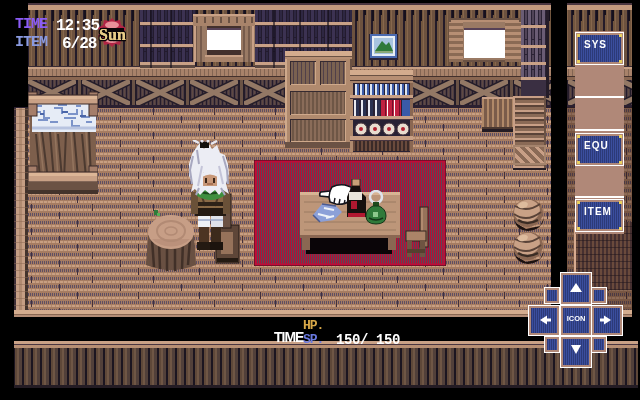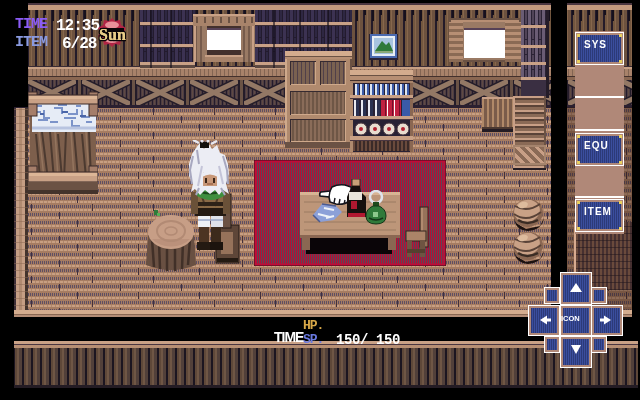--- a/index.html
+++ b/index.html
@@ -473,21 +473,21 @@
     </svg>
   <div class="psq" style="left:545px;top:288px;"></div>
   <div class="psq" style="left:592px;top:288px;"></div>
   <div class="pbtn" style="left:529px;top:306px;width:30px;height:29px;"></div>
   <svg class="abs" style="left:529px;top:306px;" width="30" height="29">
       <polygon points="11,14 18,9.5 18,18.5" fill="#fff"></polygon>
       <rect x="18" y="12.5" width="4" height="3" fill="#fff"></rect>
     </svg>
   <div class="pbtn" style="left:561px;top:306px;width:30px;height:29px;"></div>
   <div class="abs" style="left:561px;top:314px;width:30px;height:16px;color:#fff;
-      font:bold 7.5px 'Liberation Sans',sans-serif;letter-spacing:0px;">ICON</div>
+      font:bold 7.5px 'Liberation Sans',sans-serif;text-align:center;letter-spacing:0px;">ICON</div>
   <div class="pbtn" style="left:592px;top:306px;width:30px;height:29px;"></div>
   <svg class="abs" style="left:592px;top:306px;" width="30" height="29">
       <polygon points="19,14 12,9.5 12,18.5" fill="#fff"></polygon>
       <rect x="8" y="12.5" width="4" height="3" fill="#fff"></rect>
     </svg>
   <div class="psq" style="left:545px;top:337px;"></div>
   <div class="psq" style="left:592px;top:337px;"></div>
   <div class="pbtn" style="left:561px;top:337px;width:30px;height:30px;"></div>
   <svg class="abs" style="left:561px;top:337px;" width="30" height="30">
       <polygon points="15,17 20,8 10,8" fill="#fff"></polygon>

